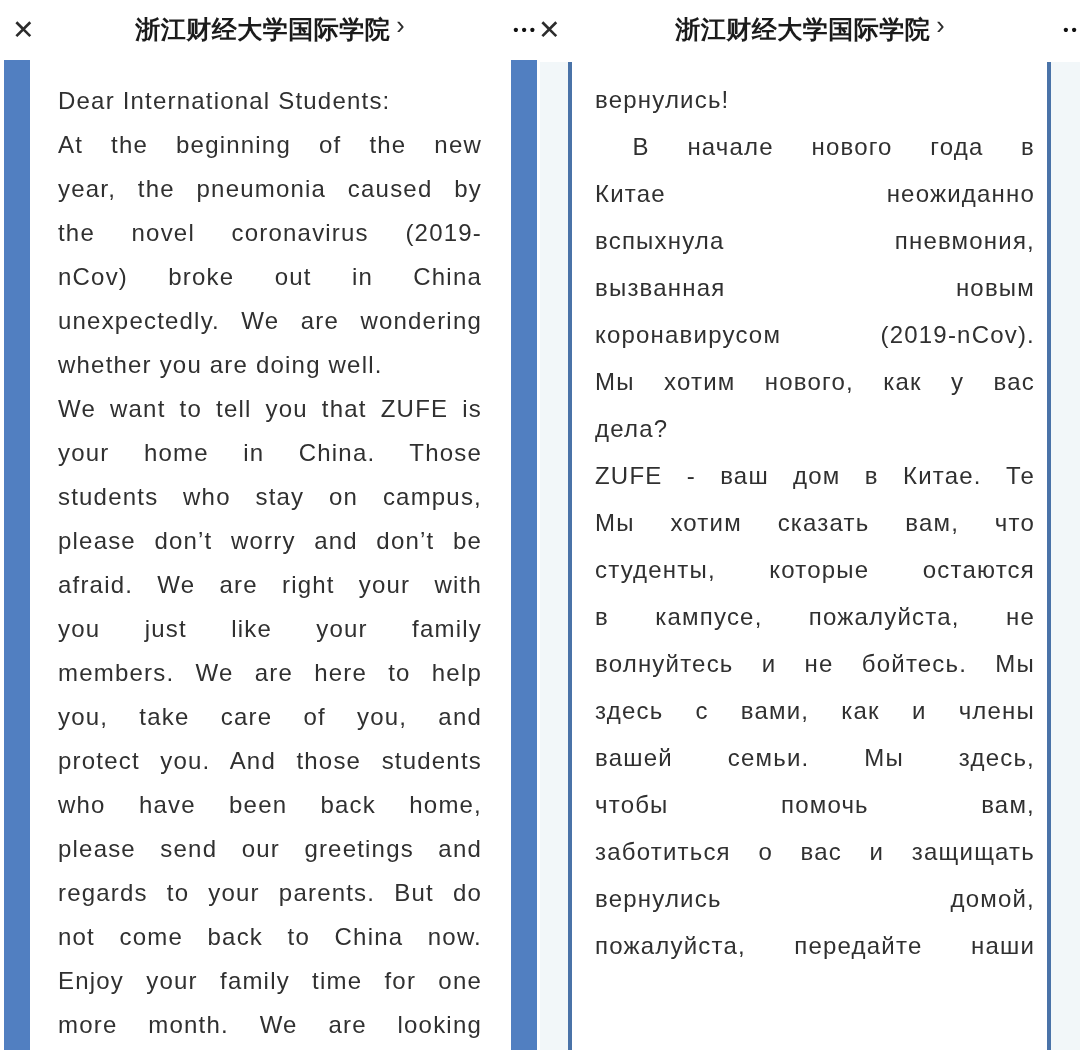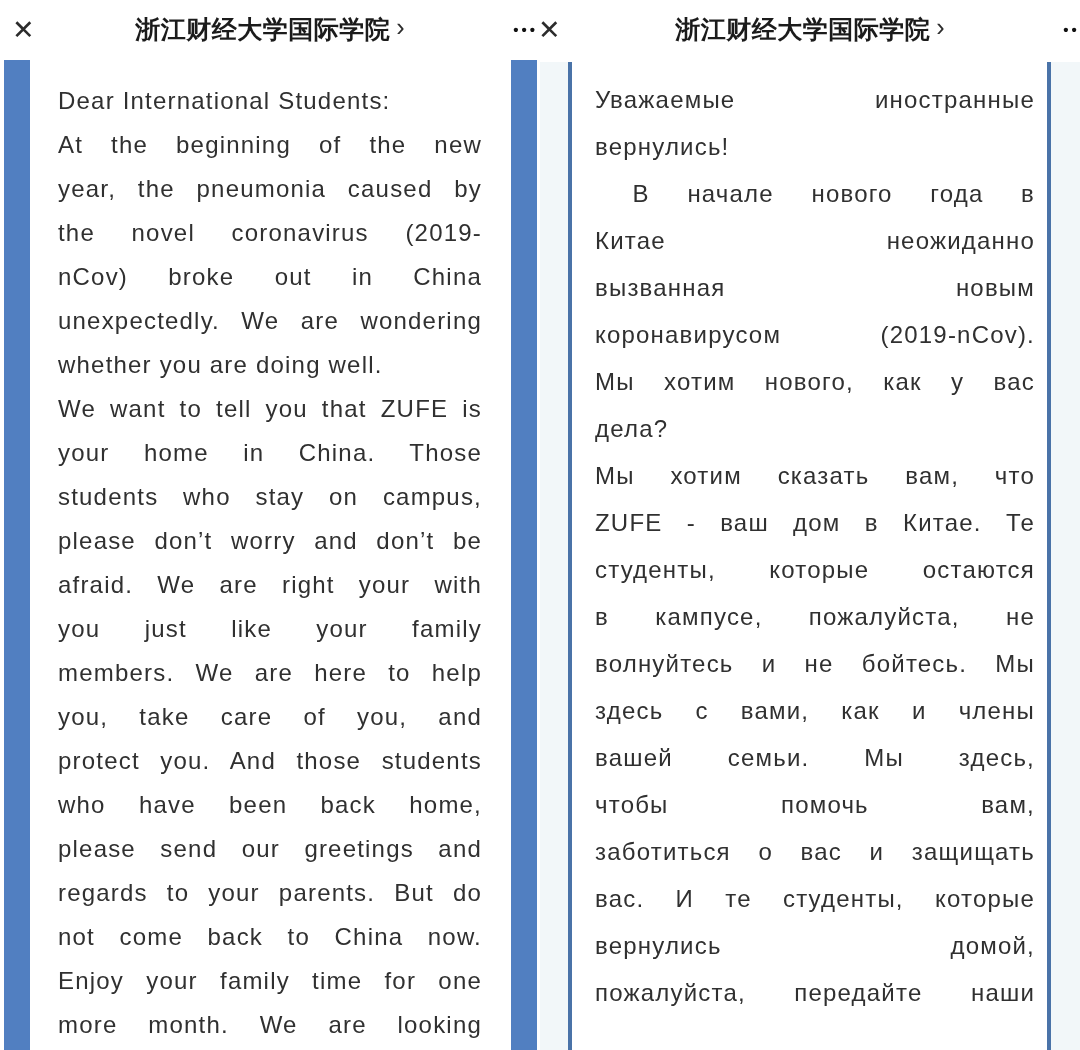--- a/index.html
+++ b/index.html
@@ -10,21 +10,21 @@
 
   
   .hdr { position:relative; height:58px; background:#ffffff;
          display:flex; align-items:center; }
   .close { position:absolute; top:50%; transform:translateY(-50%);
            font-family:"DejaVu Sans","Liberation Sans",sans-serif;
            font-size:27px; font-weight:400; color:#2c2c2c; cursor:pointer; line-height:1; }
   .hdr-en .close { left:12px; }
   .hdr-ru .close { left:-2px; }
   .ttl { position:absolute; left:50%; top:50%; transform:translate(-50%,-50%);
-         display:flex; align-items:center; white-space:nowrap; cursor:pointer; }
+         display:flex; align-items:flex-start; white-space:nowrap; cursor:pointer; }
   .ttl .nm { font-size:25px; font-weight:600; color:#1b1b1b; letter-spacing:0.5px;
              font-family:"Liberation Sans","DejaVu Sans",sans-serif; }
   .ttl .chev { font-size:25px; font-weight:400; color:#2c2c2c; margin-left:6px;
                transform:translateY(-2px); }
   .more { position:absolute; top:50%; transform:translateY(-50%);
           font-size:15px; font-weight:700; letter-spacing:3px; color:#111;
           cursor:pointer; white-space:nowrap; }
   .hdr-en .more { right:2px; }
   .hdr-ru .more { right:-8px; }
 
@@ -105,37 +105,36 @@
         <span class="chev">›</span>
       </div>
       <span class="more">•••</span>
     </header>
     <div class="bodyarea">
       <div class="strip strip-l"></div>
       <div class="strip strip-r"></div>
       <div class="vline vline-l"></div>
       <div class="vline vline-r"></div>
       <div class="txt txt-ru">
-          <div class="line">Уважаемые иностранные</div>
           <div class="line pl">вернулись!</div>
           <div class="line">&nbsp;В начале нового года в</div>
           <div class="line">Китае неожиданно</div>
+          <div class="line">вспыхнула пневмония,</div>
           <div class="line">вызванная новым</div>
           <div class="line">коронавирусом (2019-nCov).</div>
           <div class="line">Мы хотим нового, как у вас</div>
           <div class="line pl">дела?</div>
+          <div class="line">ZUFE - ваш дом в Китае. Те</div>
           <div class="line">Мы хотим сказать вам, что</div>
-          <div class="line">ZUFE - ваш дом в Китае. Те</div>
           <div class="line">студенты, которые остаются</div>
           <div class="line">в кампусе, пожалуйста, не</div>
           <div class="line">волнуйтесь и не бойтесь. Мы</div>
           <div class="line">здесь с вами, как и члены</div>
           <div class="line">вашей семьи. Мы здесь,</div>
           <div class="line">чтобы помочь вам,</div>
           <div class="line">заботиться о вас и защищать</div>
-          <div class="line">вас. И те студенты, которые</div>
           <div class="line">вернулись домой,</div>
           <div class="line">пожалуйста, передайте наши</div>
         </div>
     </div>
   </section>
 
 </div>
 
 </body></html>

